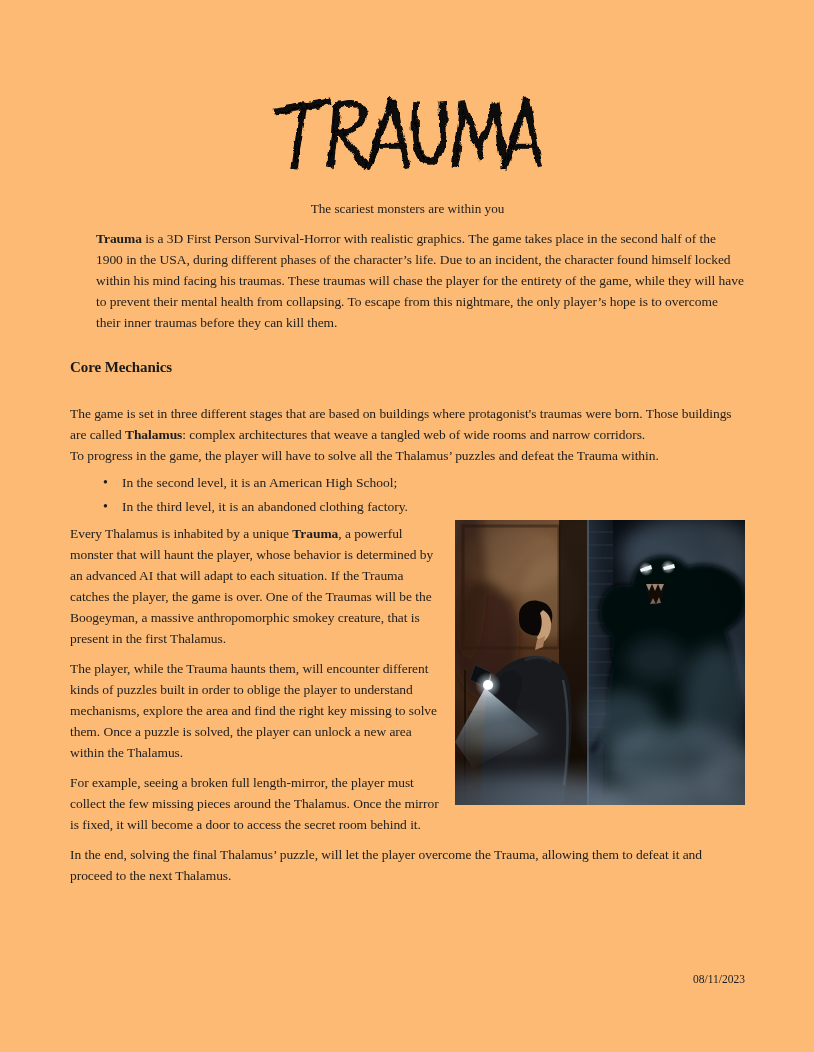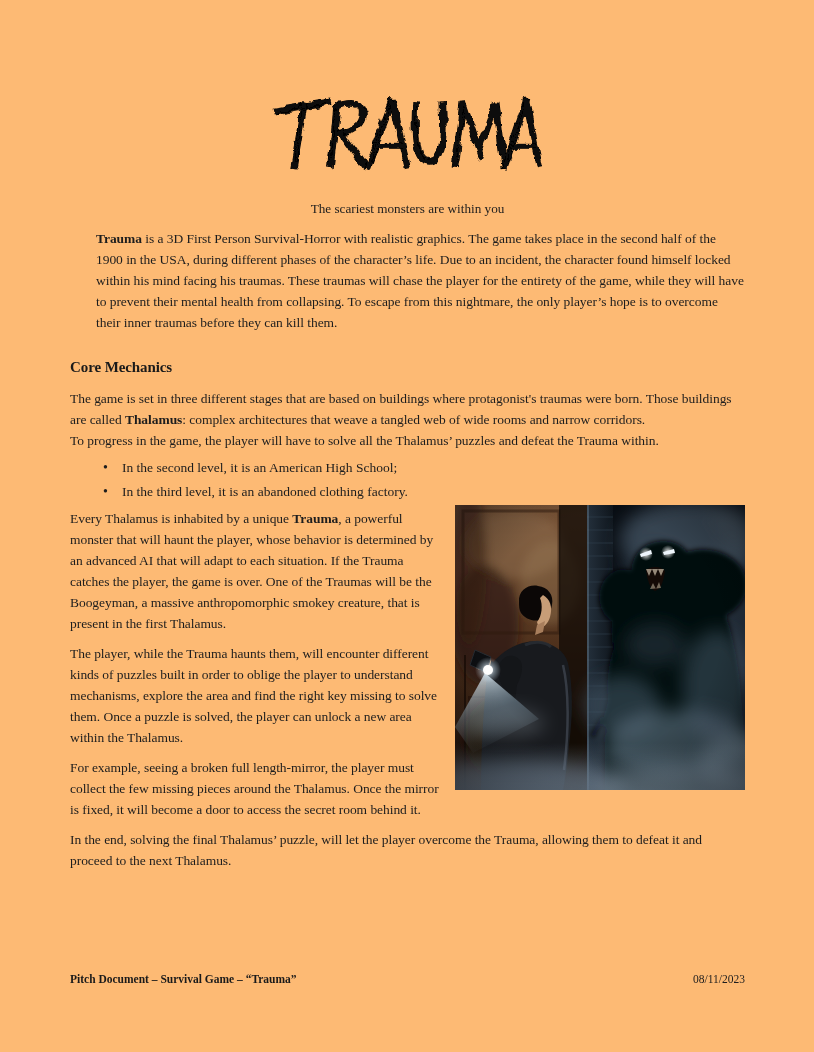--- a/index.html
+++ b/index.html
@@ -29,21 +29,21 @@
   }
   .h-overview{margin:17px 0 0;}
   .h-core{margin:25px 0 0;}
 
   p{
     font-size:13.5px;line-height:21px;
     letter-spacing:-0.05px;
     margin:0;
   }
   .p-overview{margin-top:11px;margin-left:26px;}
-  .p-intro{margin-top:11px;}
+  .p-intro{margin-top:26px;}
   .p-flow{margin-top:9px;}
   .p-trauma{margin-top:6px;}
 
   ul.levels{
     margin:6px 0 0;
     padding:0 0 0 33px;
     list-style:none;
   }
   ul.levels li{
     position:relative;
@@ -273,17 +273,16 @@
     <p class="p-flow">The player, while the Trauma haunts them, will encounter different kinds of puzzles built in order to oblige the player to understand mechanisms, explore the area and find the right key missing to solve them. Once a puzzle is solved, the player can unlock a new area within the Thalamus.</p>
 
     <p class="p-flow">For example, seeing a broken full length-mirror, the player must collect the few missing pieces around the Thalamus. Once the mirror is fixed, it will become a door to access the secret room behind it.</p>
 
     <p class="p-flow">In the end, solving the final Thalamus’ puzzle, will let the player overcome the Trauma, allowing them to defeat it and proceed to the next Thalamus.</p>
 
   </div>
 
   <div class="footer">
     <div>
-      <div class="doc-title">Pitch Document – Survival Game – “Trauma”</div>
     </div>
     <div class="date">08/11/2023</div>
   </div>
 </div>
 
 </body></html>

